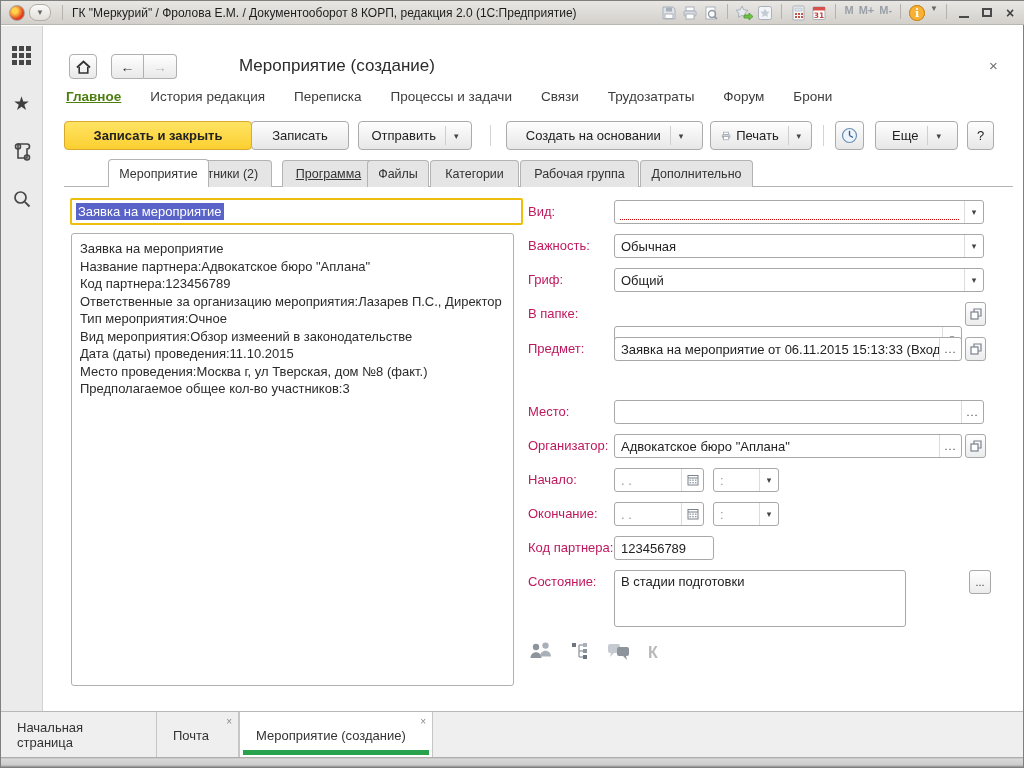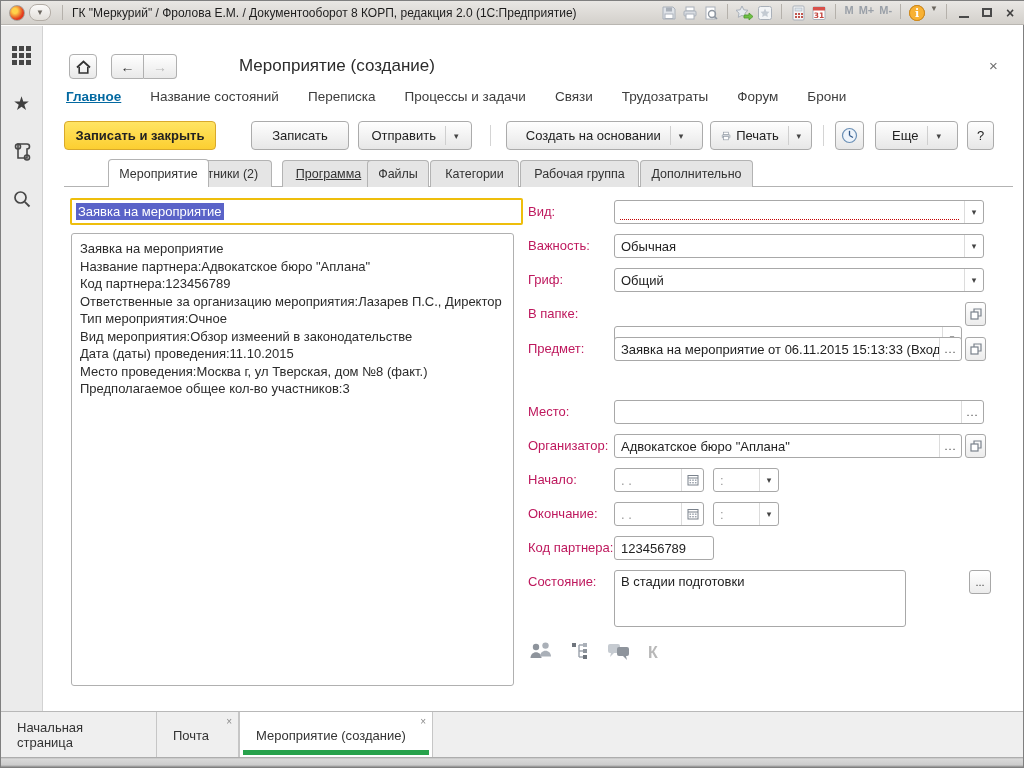--- a/index.html
+++ b/index.html
@@ -43,21 +43,21 @@
     display:flex; align-items:center; justify-content:center; }
   .nav-arrows { position:absolute; left:67px; top:28px; display:flex; }
   .nav-arrows button { width:33px; height:25px; font-size:14px; color:#333; }
   .nav-arrows .back { border-radius:4px 0 0 4px; }
   .nav-arrows .fwd  { border-radius:0 4px 4px 0; border-left:none; color:#b9b9b9; }
   .page-title { position:absolute; left:195px; top:30px; font-size:17px; color:#2b2b2b; }
   .form-close { position:absolute; left:945px; top:31px; font-size:15px; color:#6f6f6f; cursor:default; }
 
   .navlinks { position:absolute; left:22px; top:63px; display:flex; gap:29px; font-size:13.5px; }
   .navlinks .nl { color:#3d3d3d; }
-  .navlinks .nl.active { color:#0369a1; font-weight:bold; text-decoration:underline; }
+  .navlinks .nl.active { color:#4d7c0f; font-weight:bold; text-decoration:underline; }
 
   .toolbar { position:absolute; left:0; top:95px; width:975px; height:30px; }
   .btn { position:absolute; top:0; height:29px; background:linear-gradient(#fefefe,#e7e7e7);
     border:1px solid #ababab; border-radius:4px; display:flex; align-items:center;
     justify-content:center; font-size:13px; color:#222; padding:0 10px; }
   .btn .caret { font-size:9px; color:#444; margin-left:8px; }
   .btn .inner-sep { width:1px; align-self:stretch; background:#cfcfcf; margin:4px 0 4px 9px; }
   .btn-primary { background:linear-gradient(#ffe463,#fccf31); border:1px solid #d8a92c; font-weight:bold; }
   .tool-sep { position:absolute; top:4px; width:1px; height:21px; background:#d4d4d4; }
 
@@ -246,31 +246,31 @@
     </button>
     <div class="nav-arrows">
       <button class="back">←</button>
       <button class="fwd">→</button>
     </div>
     <div class="page-title">Мероприятие (создание)</div>
     <span class="form-close">×</span>
 
     <div class="navlinks">
       <span class="nl active">Главное</span>
-      <span class="nl">Название состояний</span>
+      <span class="nl">История редакция</span>
       <span class="nl">Переписка</span>
       <span class="nl">Процессы и задачи</span>
       <span class="nl">Связи</span>
       <span class="nl">Трудозатраты</span>
       <span class="nl">Форум</span>
       <span class="nl">Брони</span>
     </div>
 
     <div class="toolbar">
-      <button class="btn btn-primary" style="left:20px; width:152px;">
+      <button class="btn btn-primary" style="left:20px; width:188px;">
           <span>Записать и закрыть</span>
         </button>
       <button class="btn" style="left:207px; width:98px;">
           <span>Записать</span>
         </button>
       <button class="btn" style="left:314px; width:114px;">
           <span>Отправить</span>
           <span class="inner-sep"></span>
           <span class="caret">▾</span>
         </button>

